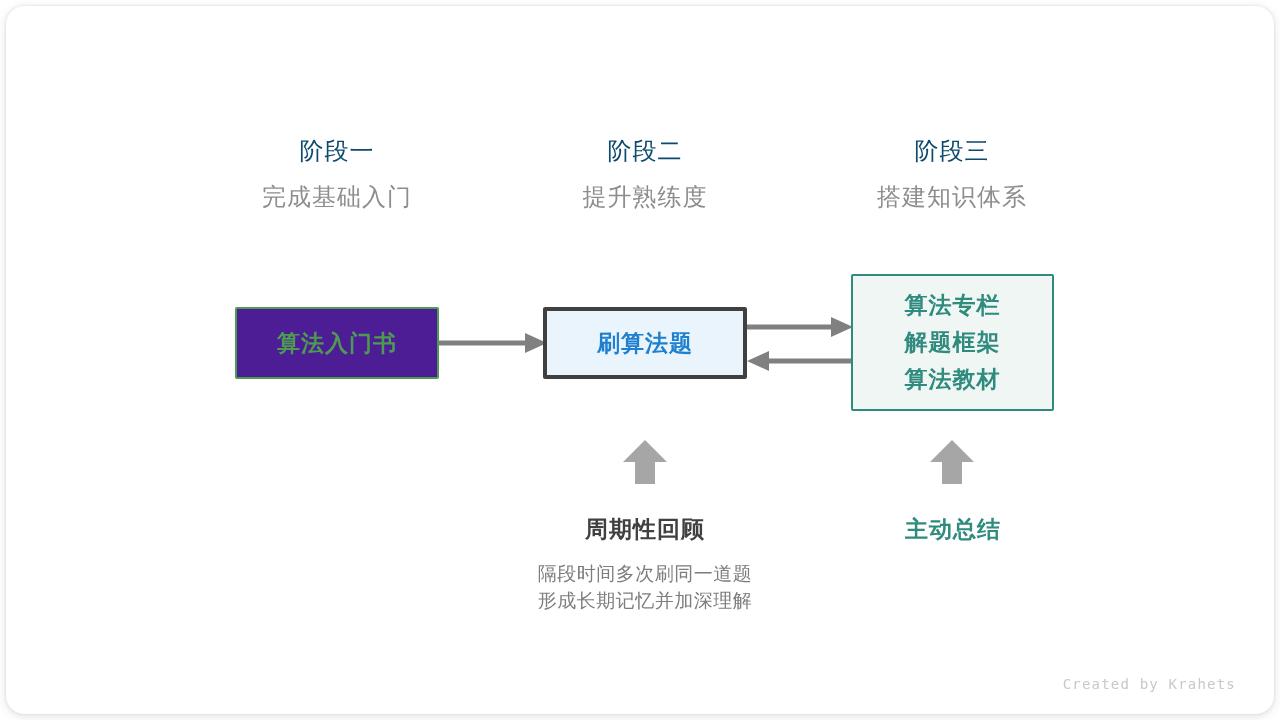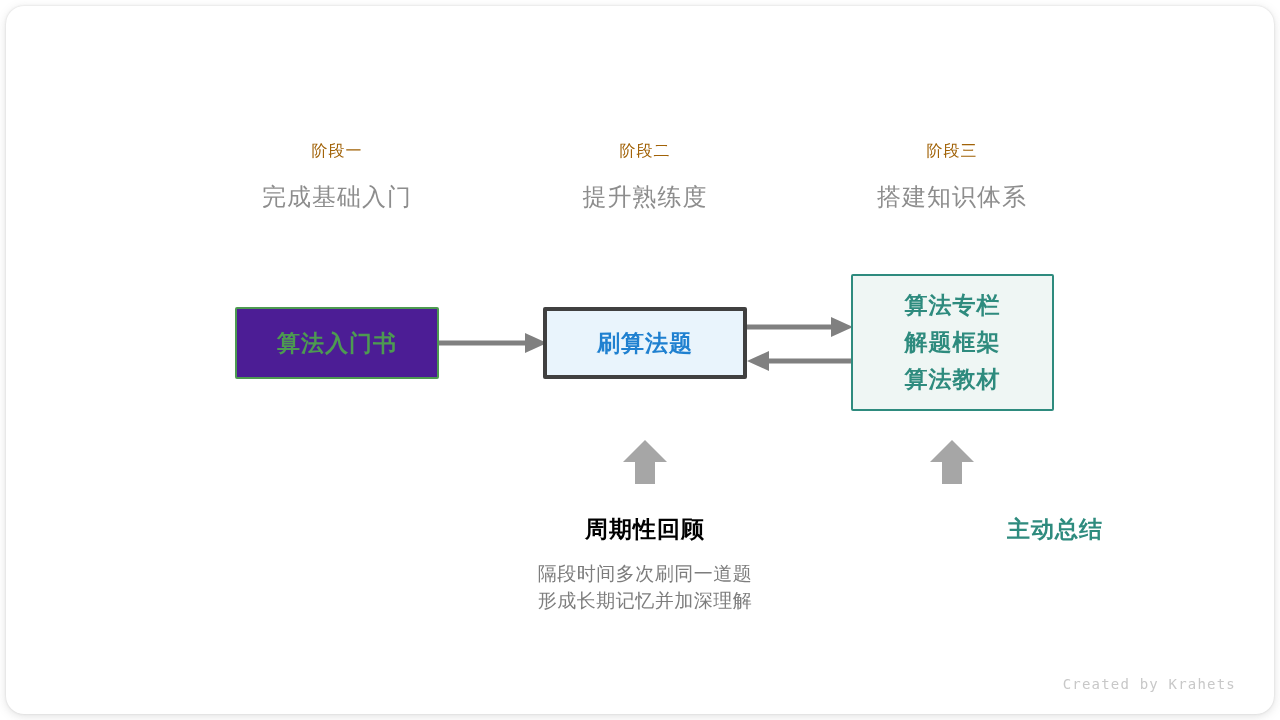--- a/index.html
+++ b/index.html
@@ -26,22 +26,22 @@
                 0 0 2px rgba(140,140,140,0.30);
   }
 
   
   .phase {
     position: absolute;
     text-align: center;
     width: 260px;
   }
   .phase .phase-index {
-    font-size: 16px;
-    color: #a16207;
+    font-size: 24px;
+    color: #0c4a6e;
     letter-spacing: 1px;
     line-height: 34px;
     white-space: nowrap;
   }
   .phase .phase-title {
     font-size: 24px;
     font-weight: normal;
     color: #8d8d8d;
     letter-spacing: 1px;
     line-height: 34px;
@@ -108,22 +108,22 @@
   }
   .note .note-desc {
     margin-top: 16px;
     font-size: 19px;
     color: #7d7d7d;
     line-height: 27px;
     letter-spacing: 0.5px;
     white-space: nowrap;
   }
   #note-review { left: 489px; top: 508px; }
-  #note-review .note-title { color: #000000; }
-  #note-summary { left: 797px; top: 508px; text-align: right; }
+  #note-review .note-title { color: #404040; }
+  #note-summary { left: 797px; top: 508px; }
   #note-summary .note-title { color: #2e8b7e; }
 
   
   #credit {
     position: absolute;
     right: 38px;
     bottom: 22px;
     font-family: "DejaVu Sans Mono", "Liberation Mono", monospace;
     font-size: 14px;
     color: #c8c8c8;

